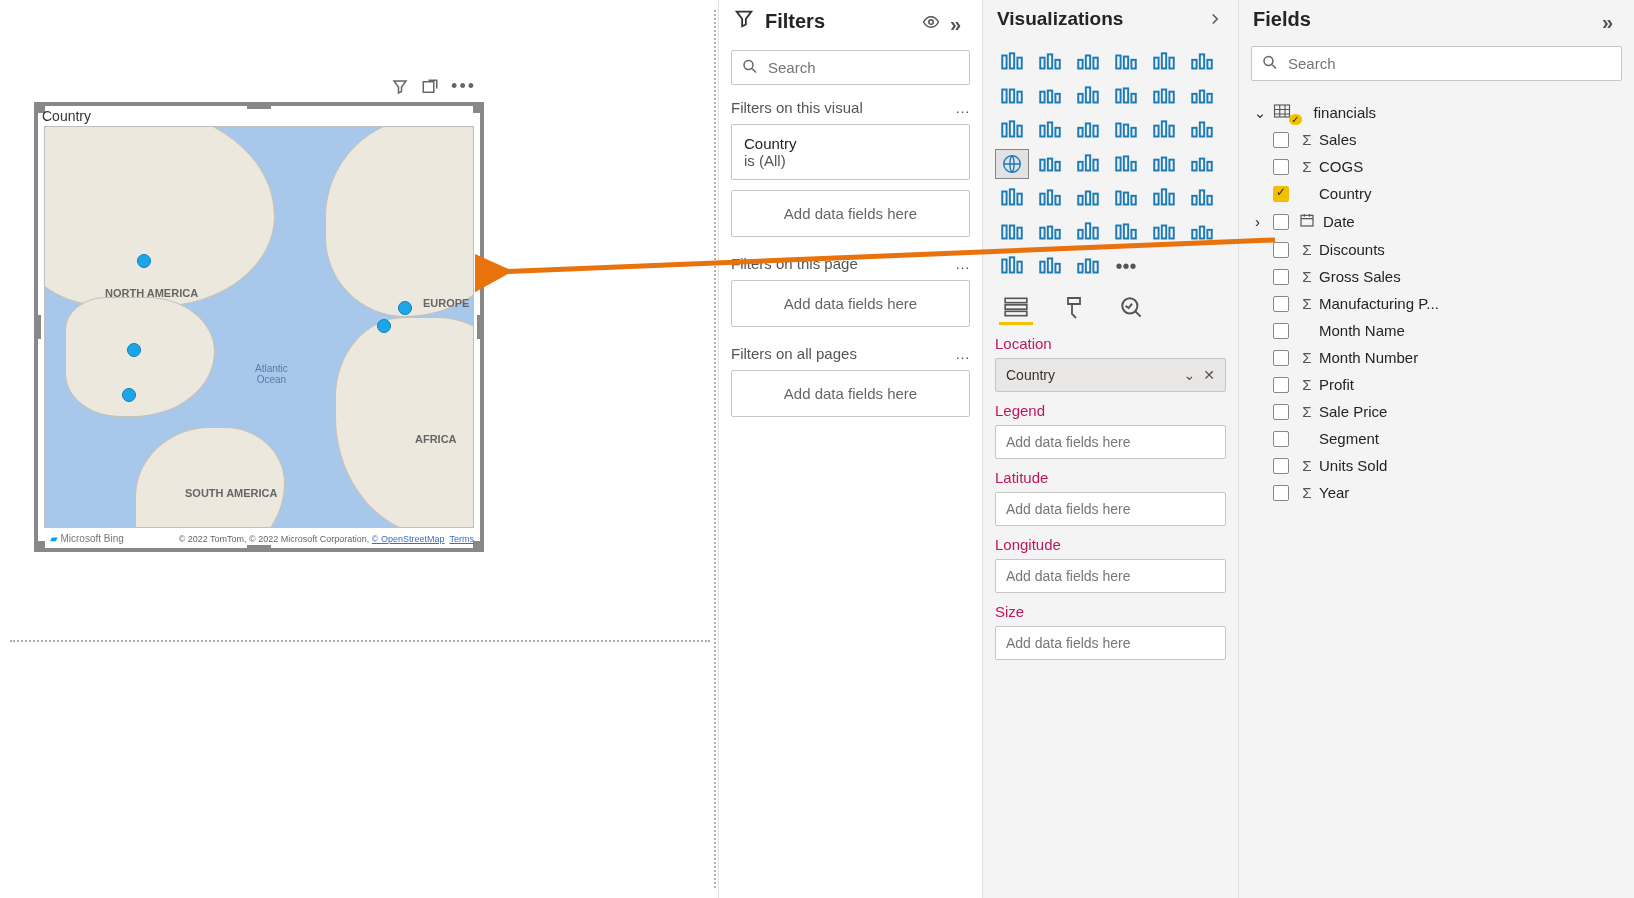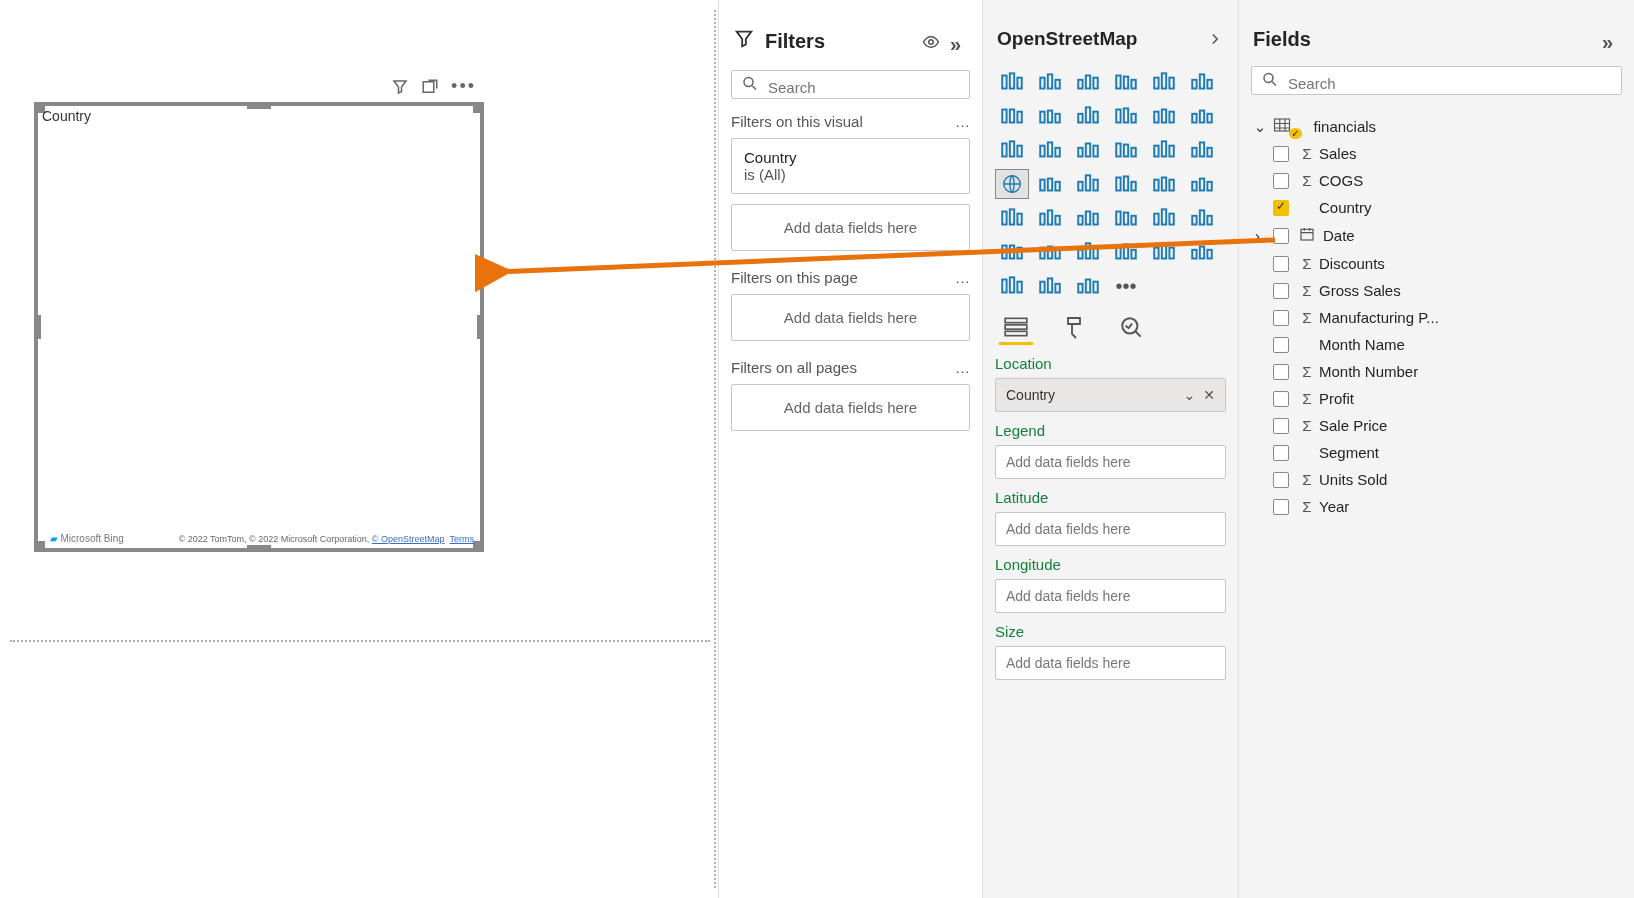--- a/index.html
+++ b/index.html
@@ -27,47 +27,47 @@
 .handle.mt { left: 50%; top: -3px; width: 24px; height: 6px; margin-left: -12px; }
 .handle.mb { left: 50%; bottom: -3px; width: 24px; height: 6px; margin-left: -12px; }
 .handle.ml { left: -3px; top: 50%; width: 6px; height: 24px; margin-top: -12px; }
 .handle.mr { right: -3px; top: 50%; width: 6px; height: 24px; margin-top: -12px; }
 
 .pane { position: absolute; top: 0; bottom: 0; border-left: 1px solid #e1dfdd; background: #fafafa; }
 .pane.filters { left: 718px; width: 264px; background: #fff; }
 .pane.viz { left: 982px; width: 256px; background: #f4f4f4; }
 .pane.fields { left: 1238px; right: 0; background: #f4f4f4; }
 
-.pane-header { display: flex; align-items: center; padding: 28px 14px 8px 14px; font-size: 20px; font-weight: 600; color: #252423; border-bottom: 1px solid transparent; }
+.pane-header { display: flex; align-items: center; padding: 8px 14px 8px 14px; font-size: 20px; font-weight: 600; color: #252423; border-bottom: 1px solid transparent; }
 .pane-header .spacer { flex: 1; }
 .pane-header .hicon { width: 18px; height: 18px; margin-left: 10px; color: #555; cursor: pointer; }
 
 .search { margin: 6px 12px 14px 12px; position: relative; }
-.search input { width: 100%; padding: 8px 10px 2px 36px; border: 1px solid #c8c6c4; border-radius: 2px; font-size: 15px; background: #fff; }
+.search input { width: 100%; padding: 8px 10px 8px 36px; border: 1px solid #c8c6c4; border-radius: 2px; font-size: 15px; background: #fff; }
 .search .sicon { position: absolute; left: 10px; top: 50%; transform: translateY(-50%); color: #666; }
 
 .fsection { margin: 0 12px 18px 12px; }
 .fsection .fhead { display: flex; align-items: center; color: #555; font-size: 15px; margin-bottom: 8px; }
 .fsection .fhead .spacer { flex: 1; }
 .fcard { border: 1px solid #c8c6c4; border-radius: 2px; background: #fff; padding: 10px 12px; font-size: 15px; margin-bottom: 10px; }
 .fcard.solid-ph { text-align: center; color: #666; padding: 14px; }
 
 .viz-grid { display: grid; grid-template-columns: repeat(6, 34px); gap: 4px; padding: 8px 12px; }
 .viz-item { width: 34px; height: 30px; display: flex; align-items: center; justify-content: center; cursor: pointer; color: #1c7bb6; }
 .viz-item.selected { border: 1px solid #888; background: #e2e2e2; }
 .viz-item svg { width: 26px; height: 22px; }
 .viz-ellipsis { color: #555; font-size: 20px; }
 
 .viz-tabs { display: flex; gap: 24px; padding: 2px 16px 6px 16px; align-items: center; }
 .viz-tab { width: 34px; height: 34px; display: flex; align-items: center; justify-content: center; cursor: pointer; color: #555; }
 .viz-tab.active { border-bottom: 3px solid #f3c000; }
 
 .wells { padding: 4px 12px; }
 .well { margin-bottom: 10px; }
-.well-label { font-size: 15px; color: #15803d; margin-bottom: 6px; }
+.well-label { font-size: 15px; color: #be185d; margin-bottom: 6px; }
 .well-box { border: 1px solid #c8c6c4; background: #fff; border-radius: 2px; padding: 8px 10px; font-size: 14px; color: #777; }
 .well-box.filled { background: #e9e7e5; color: #333; display: flex; align-items: center; }
 .well-box.filled .spacer { flex: 1; }
 .well-box .wicon { color: #555; margin-left: 8px; cursor: pointer; }
 
 .fields-list { padding: 4px 4px; font-size: 15px; }
 .table-row { display: flex; align-items: center; padding: 4px 10px; cursor: pointer; }
 .table-row .chev { width: 14px; text-align: center; color: #333; }
 .table-row .ticon { margin: 0 6px; }
 .flist { padding-left: 22px; }
@@ -108,20 +108,41 @@
         <svg viewBox="0 0 24 24" fill="none" stroke="#666" stroke-width="2">
             <rect x="3" y="5" width="14" height="14"></rect>
             <path d="M10 3h11v11"></path>
           </svg>
       </span>
       <span class="dots">•••</span>
     </div>
 
     <div class="visual-title">Country</div>
 
+    <div class="mapbox">
+
+      <div class="land" style="left:-30px; top:-20px; width:260px; height:200px; border-radius:40% 60% 50% 40%;"></div>
+      <div class="land" style="left:20px; top:170px; width:150px; height:120px; border-radius:30% 50% 60% 40%;"></div>
+      <div class="land" style="left:90px; top:300px; width:150px; height:140px; border-radius:50% 40% 60% 30%;"></div>
+      <div class="land" style="left:280px; top:-10px; width:200px; height:200px; border-radius:50% 30% 60% 40%;"></div>
+      <div class="land" style="left:290px; top:190px; width:190px; height:220px; border-radius:40% 50% 50% 60%;"></div>
+
+      <div class="maplabel" style="left:60px; top:160px;">NORTH AMERICA</div>
+      <div class="maplabel" style="left:140px; top:360px;">SOUTH AMERICA</div>
+      <div class="maplabel" style="left:378px; top:170px;">EUROPE</div>
+      <div class="maplabel" style="left:370px; top:306px;">AFRICA</div>
+      <div class="maplabel small" style="left:210px; top:236px; white-space:pre;">Atlantic
+Ocean</div>
+
+      <div class="bubble" style="left:92px; top:127px;"></div>
+      <div class="bubble" style="left:82px; top:216px;"></div>
+      <div class="bubble" style="left:77px; top:261px;"></div>
+      <div class="bubble" style="left:332px; top:192px;"></div>
+      <div class="bubble" style="left:353px; top:174px;"></div>
+    </div>
     <div class="bing"><span style="color:#00a4ef;">▰</span> <span>Microsoft Bing</span></div>
     <div class="copyright">
       <span>© 2022 TomTom, © 2022 Microsoft Corporation, </span><a href="#">© OpenStreetMap</a>&nbsp;&nbsp;<a href="#">Terms</a>
     </div>
   </div>
   <div class="hr-dotted"></div>
 </div>
 
 <div class="vseparator"></div>
 
@@ -179,21 +200,21 @@
         <span>Filters on all pages</span>
         <span class="spacer"></span>
         <span>…</span>
       </div>
     <div class="fcard solid-ph">Add data fields here</div>
   </div>
 </div>
 
 <div class="pane viz">
   <div class="pane-header" style="font-size:19px;">
-    <span>OpenStreetMap</span>
+    <span>Visualizations</span>
     <span class="spacer"></span>
     <span class="hicon">
       <svg viewBox="0 0 24 24" fill="none" stroke="#555" stroke-width="2">
           <path d="M9 6l6 6-6 6"></path>
         </svg>
     </span>
   </div>
 
   <div class="viz-grid" id="vizgrid">
       <div class="viz-item">

